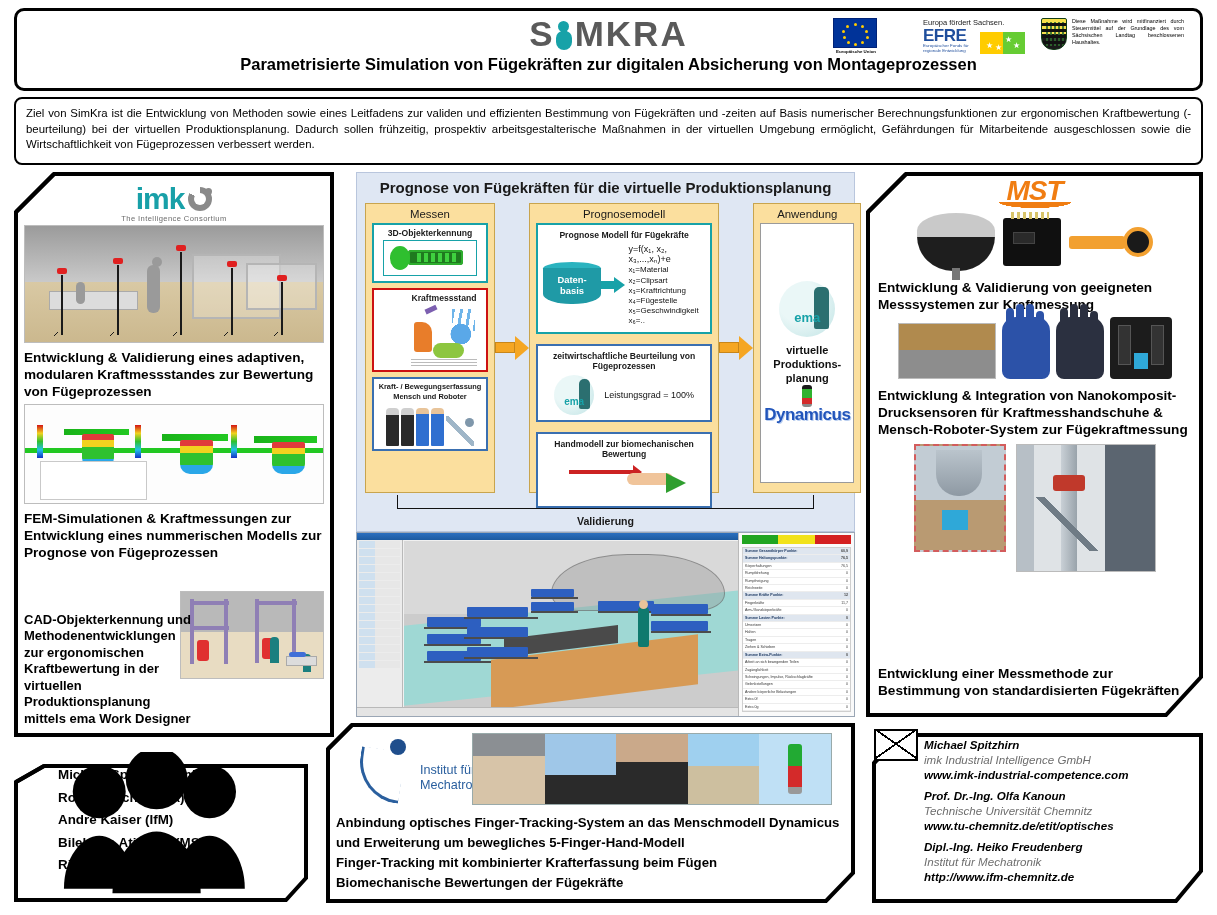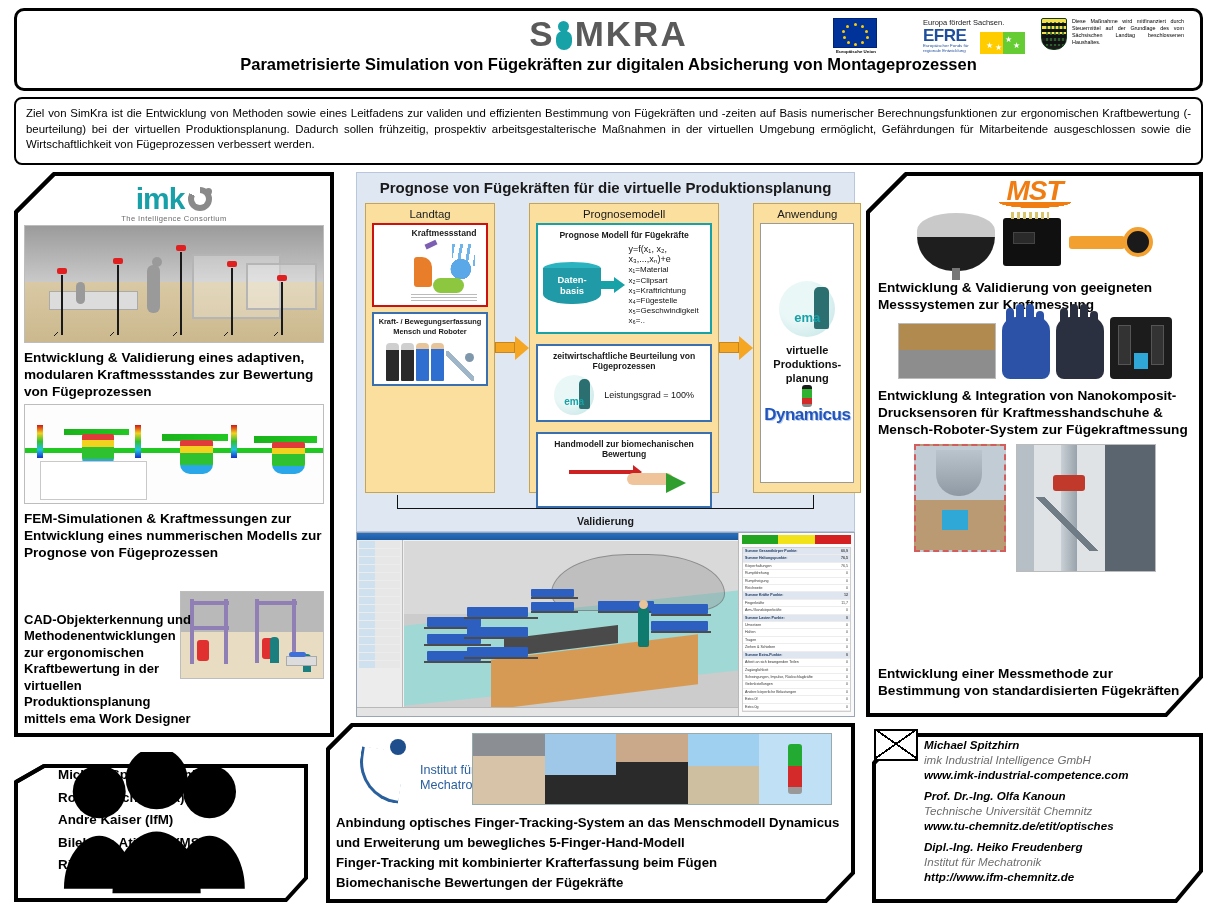--- a/index.html
+++ b/index.html
@@ -454,22 +454,30 @@
       </div>
     </div>
   </div>
 
   <div id="center-top">
     <div id="center-title">Prognose von Fügekräften für die virtuelle Produktionsplanung</div>
 
     <div class="flow">
 
       <div class="stage" style="flex:0 0 130px">
-        <div class="stage-title">Landtag</div>
+        <div class="stage-title">Messen</div>
         <div class="stage-body">
+          <div class="card teal">
+            <div class="card-title">3D-Objekterkennung</div>
+            <div class="obj3d">
+              <span class="body"></span>
+                <span class="head"></span>
+                <span class="teeth"></span>
+            </div>
+          </div>
           <div class="card red">
             <div class="card-title">Kraftmessstand</div>
             <div class="kms-art">
               <span class="purple"></span>
                 <span class="orange"></span>
                 <span class="fingers"></span>
               <span class="hand"></span>
                 <span class="green"></span>
                 <span class="lines"></span>
             </div>

